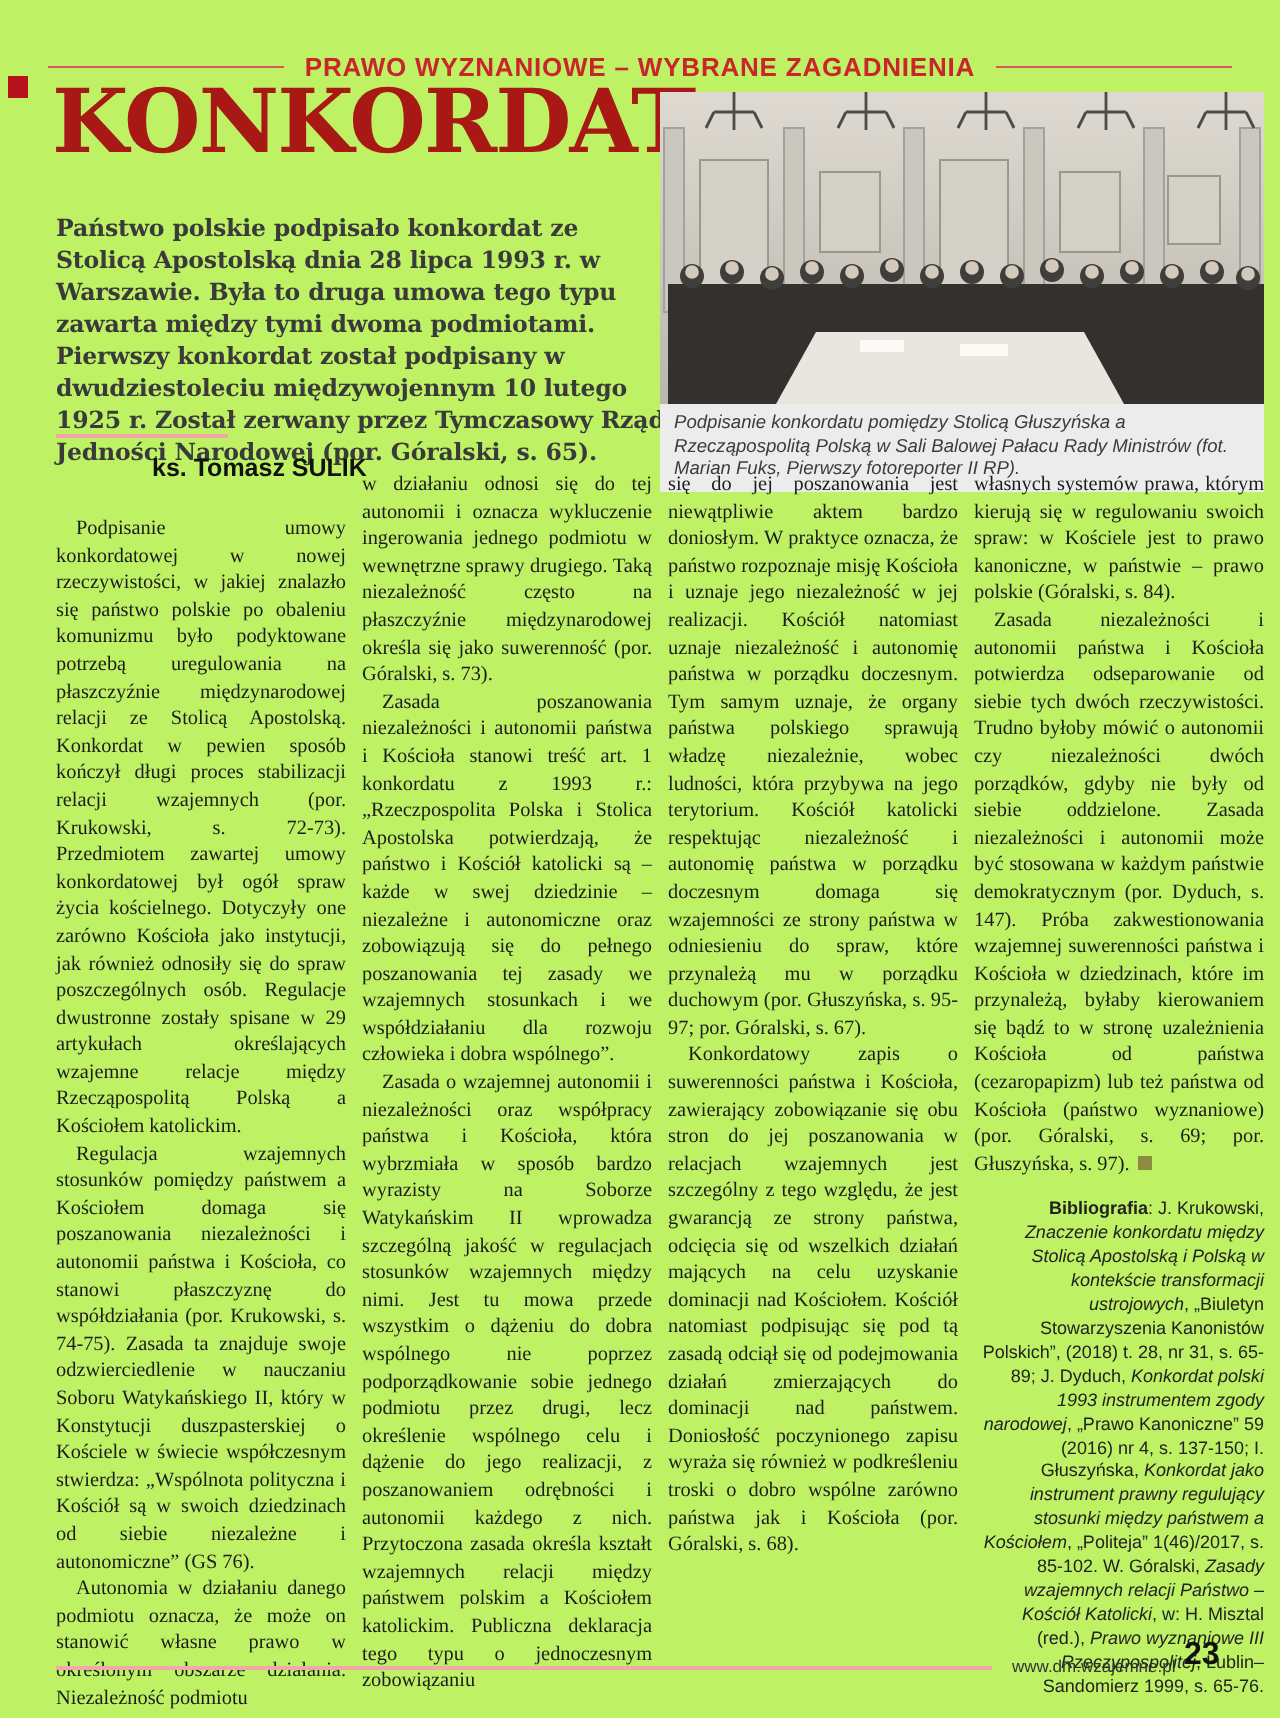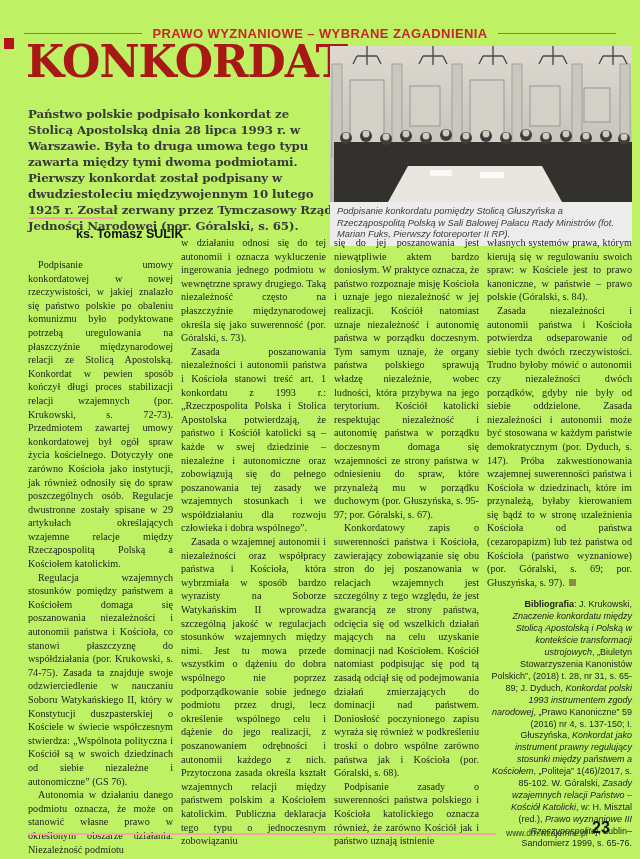--- a/index.html
+++ b/index.html
@@ -166,21 +166,20 @@
         <p class="body-p ind">Autonomia w działaniu danego podmiotu oznacza, że może on stanowić własne prawo w określonym obszarze działania. Niezależność podmiotu</p>
       </div>
     <div class="col">
         <p class="body-p">w działaniu odnosi się do tej autonomii i oznacza wykluczenie ingerowania jednego podmiotu w wewnętrzne sprawy drugiego. Taką niezależność często na płaszczyźnie międzynarodowej określa się jako suwerenność (por. Góralski, s. 73).</p>
         <p class="body-p ind">Zasada poszanowania niezależności i autonomii państwa i Kościoła stanowi treść art. 1 konkordatu z 1993 r.: „Rzeczpospolita Polska i Stolica Apostolska potwierdzają, że państwo i Kościół katolicki są – każde w swej dziedzinie – niezależne i autonomiczne oraz zobowiązują się do pełnego poszanowania tej zasady we wzajemnych stosunkach i we współdziałaniu dla rozwoju człowieka i dobra wspólnego”.</p>
         <p class="body-p ind">Zasada o wzajemnej autonomii i niezależności oraz współpracy państwa i Kościoła, która wybrzmiała w sposób bardzo wyrazisty na Soborze Watykańskim II wprowadza szczególną jakość w regulacjach stosunków wzajemnych między nimi. Jest tu mowa przede wszystkim o dążeniu do dobra wspólnego nie poprzez podporządkowanie sobie jednego podmiotu przez drugi, lecz określenie wspólnego celu i dążenie do jego realizacji, z poszanowaniem odrębności i autonomii każdego z nich. Przytoczona zasada określa kształt wzajemnych relacji między państwem polskim a Kościołem katolickim. Publiczna deklaracja tego typu o jednoczesnym zobowiązaniu</p>
       </div>
     <div class="col">
         <p class="body-p">się do jej poszanowania jest niewątpliwie aktem bardzo doniosłym. W praktyce oznacza, że państwo rozpoznaje misję Kościoła i uznaje jego niezależność w jej realizacji. Kościół natomiast uznaje niezależność i autonomię państwa w porządku doczesnym. Tym samym uznaje, że organy państwa polskiego sprawują władzę niezależnie, wobec ludności, która przybywa na jego terytorium. Kościół katolicki respektując niezależność i autonomię państwa w porządku doczesnym domaga się wzajemności ze strony państwa w odniesieniu do spraw, które przynależą mu w porządku duchowym (por. Głuszyńska, s. 95-97; por. Góralski, s. 67).</p>
         <p class="body-p ind">Konkordatowy zapis o suwerenności państwa i Kościoła, zawierający zobowiązanie się obu stron do jej poszanowania w relacjach wzajemnych jest szczególny z tego względu, że jest gwarancją ze strony państwa, odcięcia się od wszelkich działań mających na celu uzyskanie dominacji nad Kościołem. Kościół natomiast podpisując się pod tą zasadą odciął się od podejmowania działań zmierzających do dominacji nad państwem. Doniosłość poczynionego zapisu wyraża się również w podkreśleniu troski o dobro wspólne zarówno państwa jak i Kościoła (por. Góralski, s. 68).</p>
-        <p class="body-p ind">Podpisanie zasady o suwerenności państwa polskiego i Kościoła katolickiego oznacza również, że zarówno Kościół jak i państwo uznają istnienie</p>
       </div>
     <div class="col">
         <p class="body-p">własnych systemów prawa, którym kierują się w regulowaniu swoich spraw: w Kościele jest to prawo kanoniczne, w państwie – prawo polskie (Góralski, s. 84).</p>
         <p class="body-p ind">Zasada niezależności i autonomii państwa i Kościoła potwierdza odseparowanie od siebie tych dwóch rzeczywistości. Trudno byłoby mówić o autonomii czy niezależności dwóch porządków, gdyby nie były od siebie oddzielone. Zasada niezależności i autonomii może być stosowana w każdym państwie demokratycznym (por. Dyduch, s. 147). Próba zakwestionowania wzajemnej suwerenności państwa i Kościoła w dziedzinach, które im przynależą, byłaby kierowaniem się bądź to w stronę uzależnienia Kościoła od państwa (cezaropapizm) lub też państwa od Kościoła (państwo wyznaniowe) (por. Góralski, s. 69; por. Głuszyńska, s. 97).<span class="endmark"></span></p>
         <p class="biblio"><span class="bold">Bibliografia</span><span>: J. Krukowski, </span><span class="it">Znaczenie konkordatu między Stolicą Apostolską i Polską w kontekście transformacji ustrojowych</span><span>, „Biuletyn Stowarzyszenia Kanonistów Polskich”, (2018) t. 28, nr 31, s. 65-89; J. Dyduch, </span><span class="it">Konkordat polski 1993 instrumentem zgody narodowej</span><span>, „Prawo Kanoniczne” 59 (2016) nr 4, s. 137-150; I. Głuszyńska, </span><span class="it">Konkordat jako instrument prawny regulujący stosunki między państwem a Kościołem</span><span>, „Politeja” 1(46)/2017, s. 85-102. W. Góralski, </span><span class="it">Zasady wzajemnych relacji Państwo – Kościół Katolicki</span><span>, w: H. Misztal (red.), </span><span class="it">Prawo wyznaniowe III Rzeczypospolitej</span><span>, Lublin–Sandomierz 1999, s. 65-76.</span></p>
       </div>
   </div>
 
   <div class="footer-rule"></div>
   <div class="footer-site">www.dm.wzajemne.pl</div>

